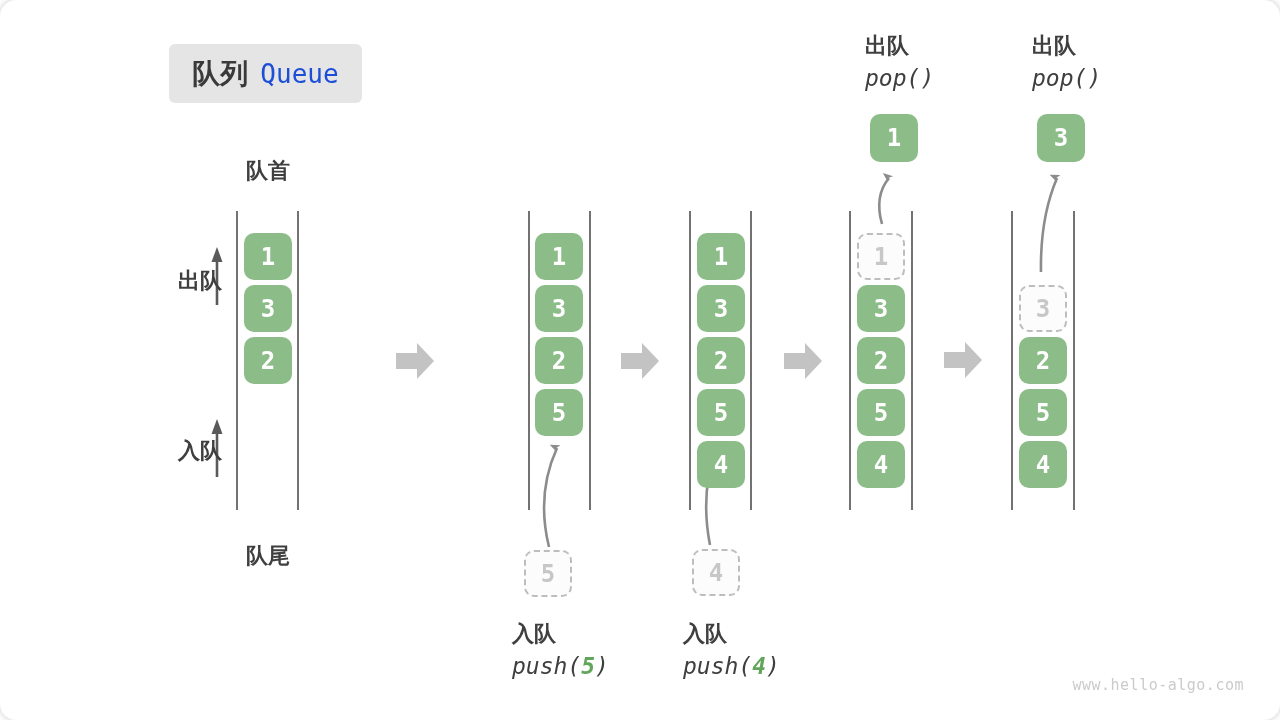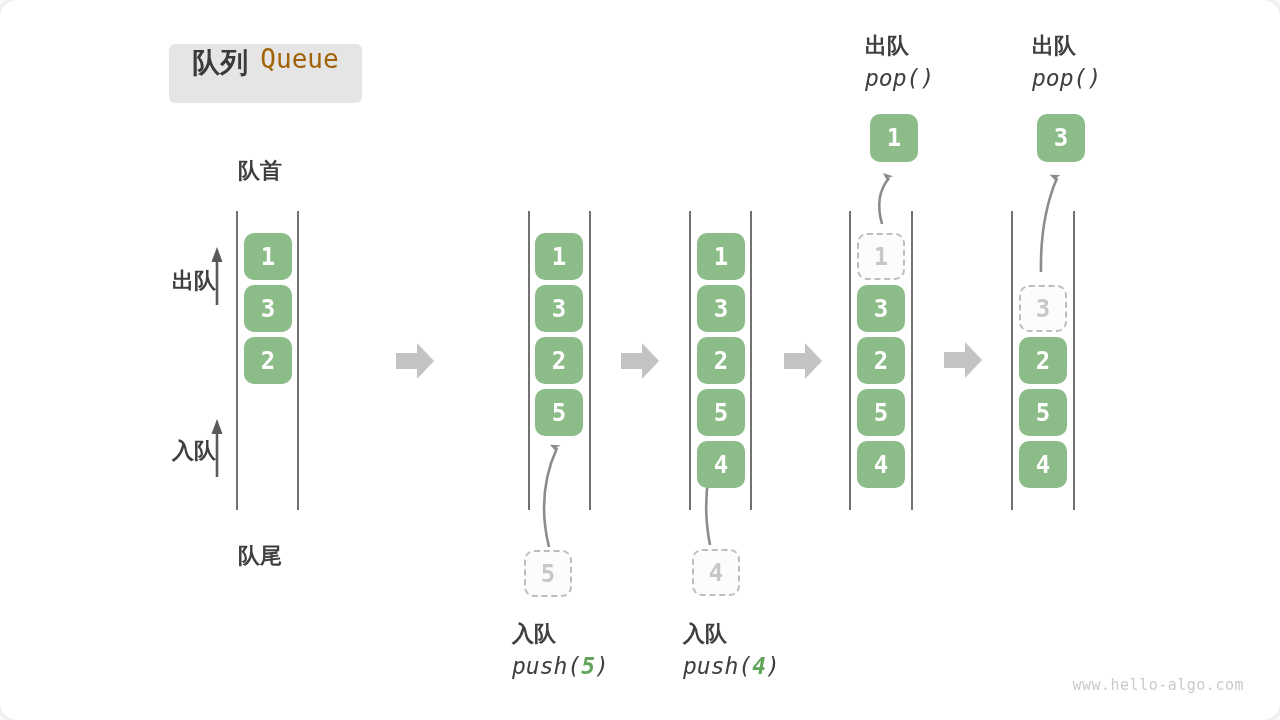--- a/index.html
+++ b/index.html
@@ -4,28 +4,28 @@
 <style>
   html,body{margin:0;padding:0;background:#fff;}
   .page{
     position:relative;width:1280px;height:720px;background:#ffffff;
     border-radius:16px;box-shadow:0 0 7px rgba(0,0,0,.22);
     overflow:hidden;font-family:"DejaVu Sans","Liberation Sans",sans-serif;
   }
   svg.layer{position:absolute;left:0;top:0;}
   .title-box{
     position:absolute;left:169px;top:44px;width:193px;height:59px;
-    background:#e5e5e5;border-radius:6px;display:flex;
+    background:#e5e5e5;border-radius:6px;display:flex;align-items:center;
     justify-content:center;gap:12px;
   }
   .title-zh{font-weight:bold;font-size:28px;color:#3a3a3a;}
-  .title-en{font-family:"DejaVu Sans Mono","Liberation Mono",monospace;font-size:26px;color:#a16207;}
+  .title-en{font-family:"DejaVu Sans Mono","Liberation Mono",monospace;font-size:26px;color:#1d4ed8;}
   .zh-label{
     position:absolute;font-weight:bold;font-size:22px;color:#3f3f3f;
-    width:60px;text-align:left;white-space:nowrap;
+    width:60px;text-align:center;white-space:nowrap;
   }
   .box{
     position:absolute;width:48px;height:47px;border-radius:10px;
     background:#8cbc88;color:#ffffff;display:flex;align-items:center;justify-content:center;
     font-family:"DejaVu Sans Mono","Liberation Mono",monospace;font-weight:bold;font-size:24px;
   }
   .box.popped{height:48px;}
   .ghost{
     position:absolute;width:44px;height:43px;border-radius:10px;
     border:2px dashed #bdbdbd;background:#fcfcfc;color:#c7c7c7;

